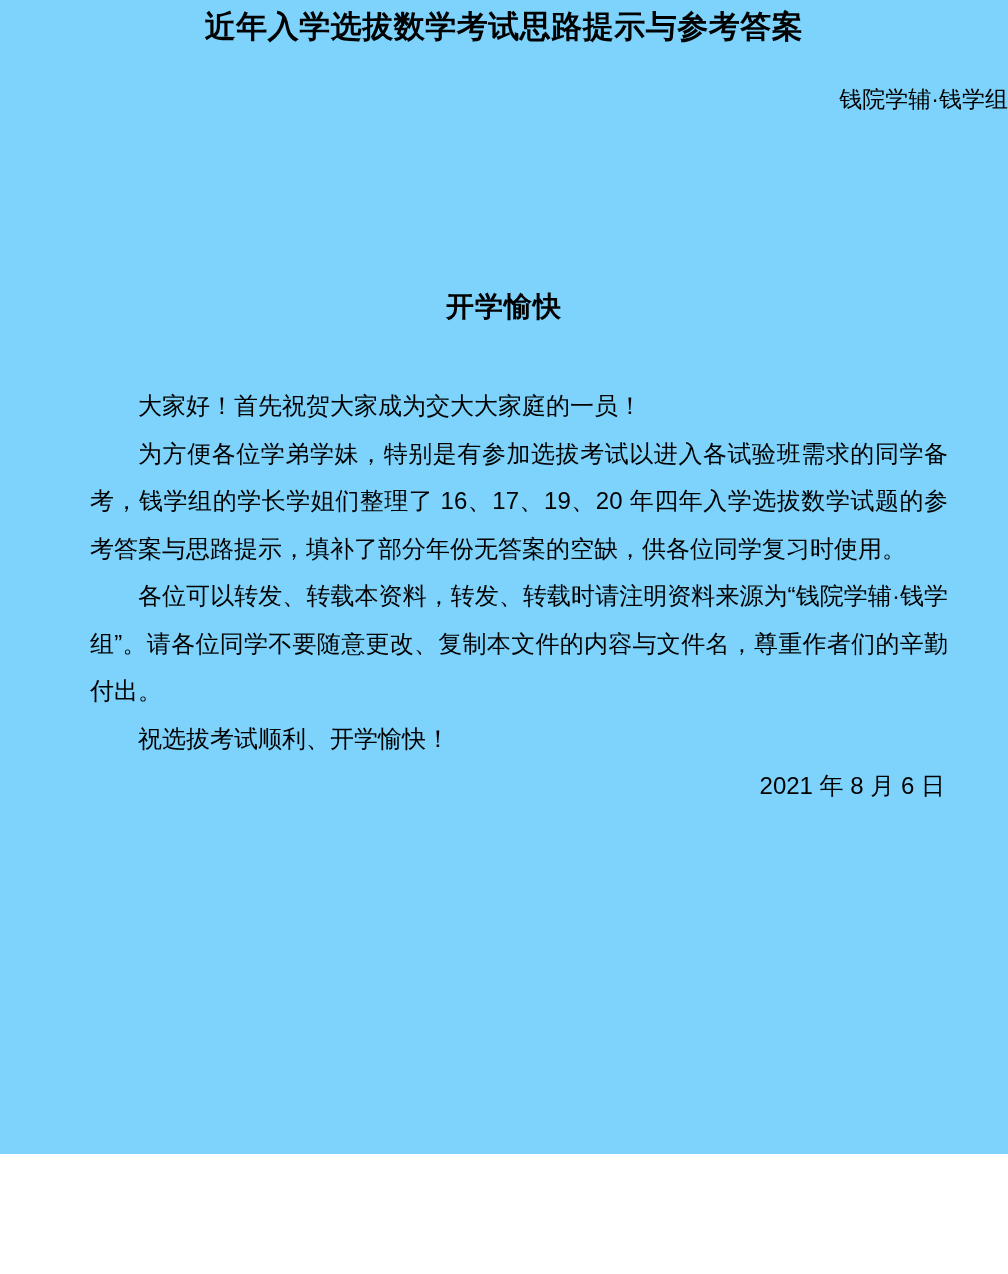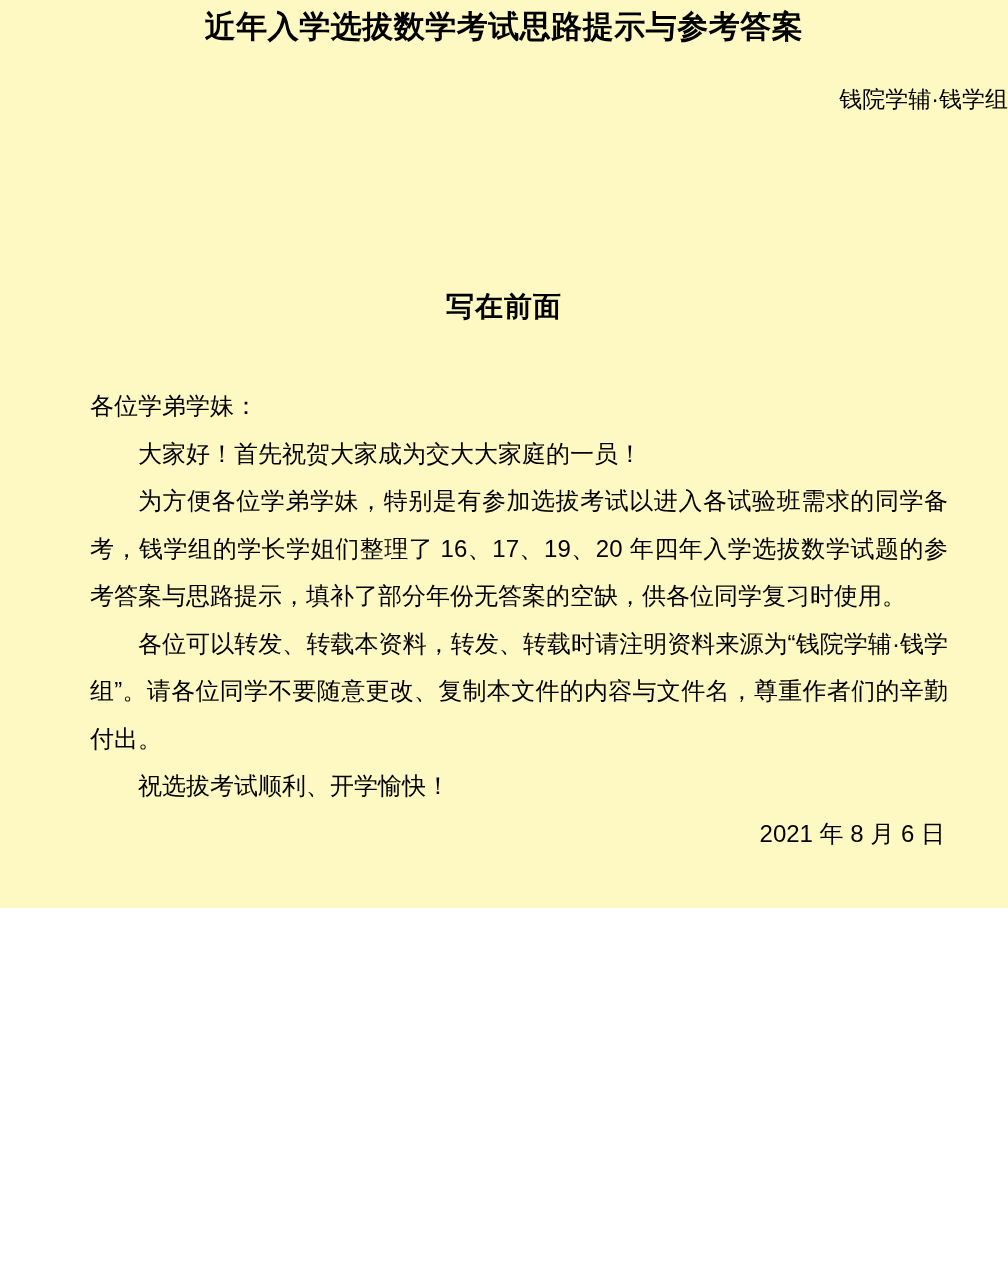--- a/index.html
+++ b/index.html
@@ -3,22 +3,22 @@
 <meta charset="utf-8">
 <style>
   html, body {
     margin: 0;
     padding: 0;
     background: #ffffff;
   }
   .page {
     position: relative;
     width: 1008px;
-    height: 908px;
-    background: #fef9c3;
+    height: 1154px;
+    background: #7dd3fc;
     color: #000000;
     font-family: "Liberation Sans", "DejaVu Sans", sans-serif;
     overflow: hidden;
   }
   .doc-title {
     padding-top: 7px;
     text-align: center;
     font-size: 31px;
     font-weight: bold;
     line-height: 40px;
@@ -72,24 +72,23 @@
 </style>
 </head>
 <body>
 
 <div class="page">
 
   <div class="doc-title">近年入学选拔数学考试思路提示与参考答案</div>
 
   <div class="byline">钱院学辅·钱学组</div>
 
-  <div class="section-heading">写在前面</div>
+  <div class="section-heading">开学愉快</div>
 
   <div class="content">
-    <div class="salutation">各位学弟学妹：</div>
     <p class="para">大家好！首先祝贺大家成为交大大家庭的一员！</p>
     <p class="para">为方便各位学弟学妹，特别是有参加选拔考试以进入各试验班需求的同学备考，钱学组的学长学姐们整理了 16、17、19、20 年四年入学选拔数学试题的参考答案与思路提示，填补了部分年份无答案的空缺，供各位同学复习时使用。</p>
     <p class="para">各位可以转发、转载本资料，转发、转载时请注明资料来源为“钱院学辅·钱学组”。请各位同学不要随意更改、复制本文件的内容与文件名，尊重作者们的辛勤付出。</p>
     <p class="para">祝选拔考试顺利、开学愉快！</p>
   </div>
 
 
   <div class="date">2021 年 8 月 6 日</div>
 
 </div>

